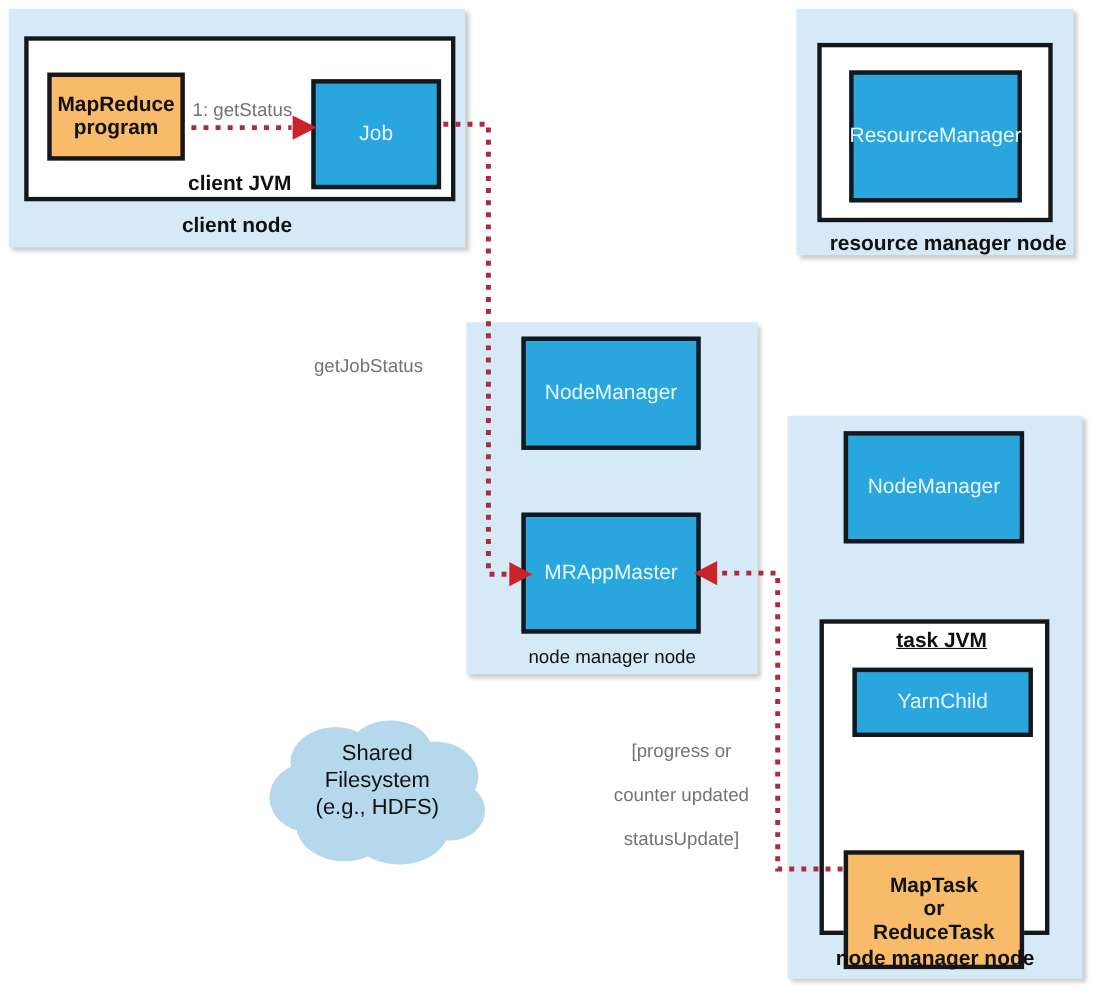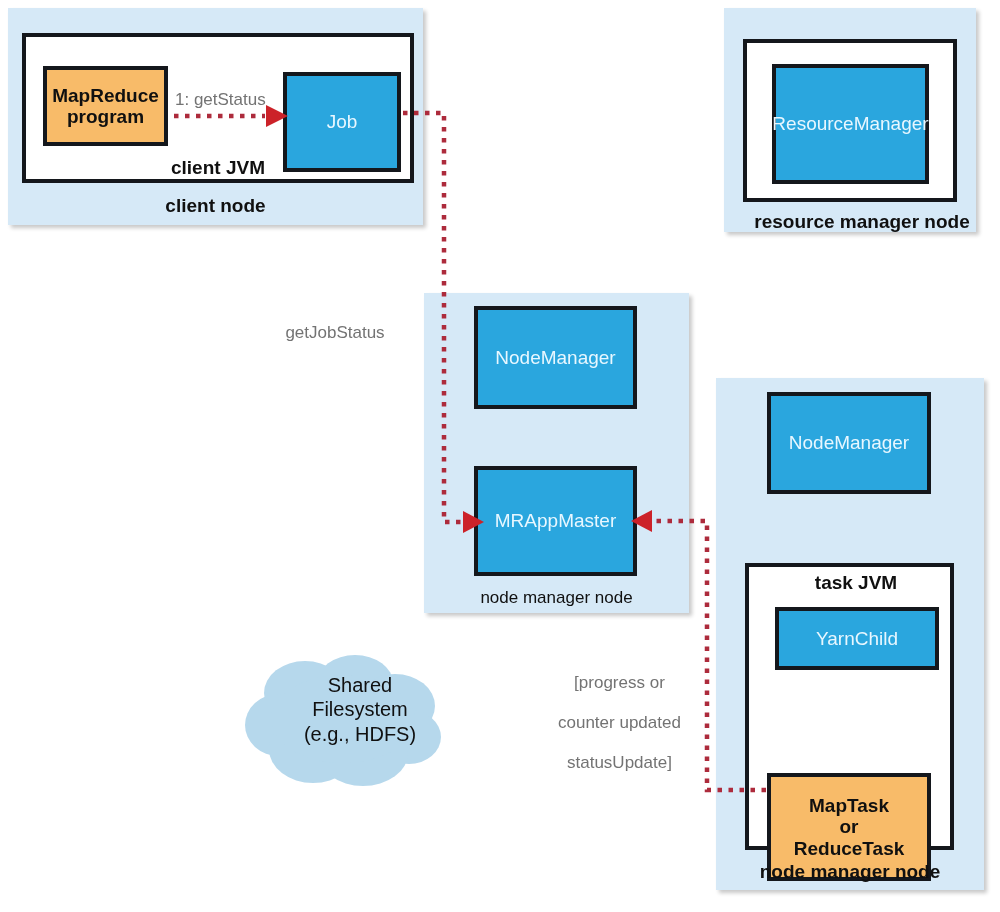--- a/index.html
+++ b/index.html
@@ -159,21 +159,21 @@
   <div class="node-panel" style="left:716px; top:378px; width:268px; height:512px;">
   </div>
 
   <div class="comp blue" style="left:767px; top:392px; width:164px; height:102px;">
     <span>NodeManager</span>
   </div>
 
   <div class="jvm-box" style="left:745px; top:563px; width:209px; height:287px;">
   </div>
 
-  <div class="caption node-caption" style="left:745px; top:572px; width:222px;">task JVM</div>
+  <div class="caption node-caption" style="left:745px; top:572px; width:222px;text-decoration:underline;">task JVM</div>
 
   <div class="comp blue" style="left:775px; top:607px; width:164px; height:63px;">
     <span>YarnChild</span>
   </div>
 
   <div class="comp orange" style="left:767px; top:733px; width:164px; height:108px;margin-top:40px;">
     <span>
       <span>MapTask</span><br>
       <span>or</span><br>
       <span>ReduceTask</span>
@@ -188,21 +188,21 @@
         <ellipse cx="62" cy="40" rx="41" ry="32"></ellipse>
         <ellipse cx="112" cy="30" rx="38" ry="28"></ellipse>
         <ellipse cx="152" cy="53" rx="40" ry="32"></ellipse>
         <ellipse cx="36" cy="72" rx="34" ry="31"></ellipse>
         <ellipse cx="166" cy="84" rx="32" ry="27"></ellipse>
         <ellipse cx="70" cy="96" rx="44" ry="34"></ellipse>
         <ellipse cx="120" cy="100" rx="45" ry="33"></ellipse>
         <ellipse cx="100" cy="66" rx="72" ry="44"></ellipse>
       </g>
     </svg>
-    <div class="cloud-label" style="left:17px; top:20px;">
+    <div class="cloud-label" style="left:0; top:20px;">
       <span>Shared</span><br>
       <span>Filesystem</span><br>
       <span>(e.g., HDFS)</span>
     </div>
   </div>
 
   <svg class="conn" style="left:0; top:0;" width="1000" height="912">
 
     <line x1="174" y1="116" x2="265" y2="116" stroke="#ad2b3c" stroke-width="4.5" stroke-linecap="butt" stroke-dasharray="4.5 6.5"></line>
     <polygon points="266,105 288,116 266,127" fill="#cc2229"></polygon>

